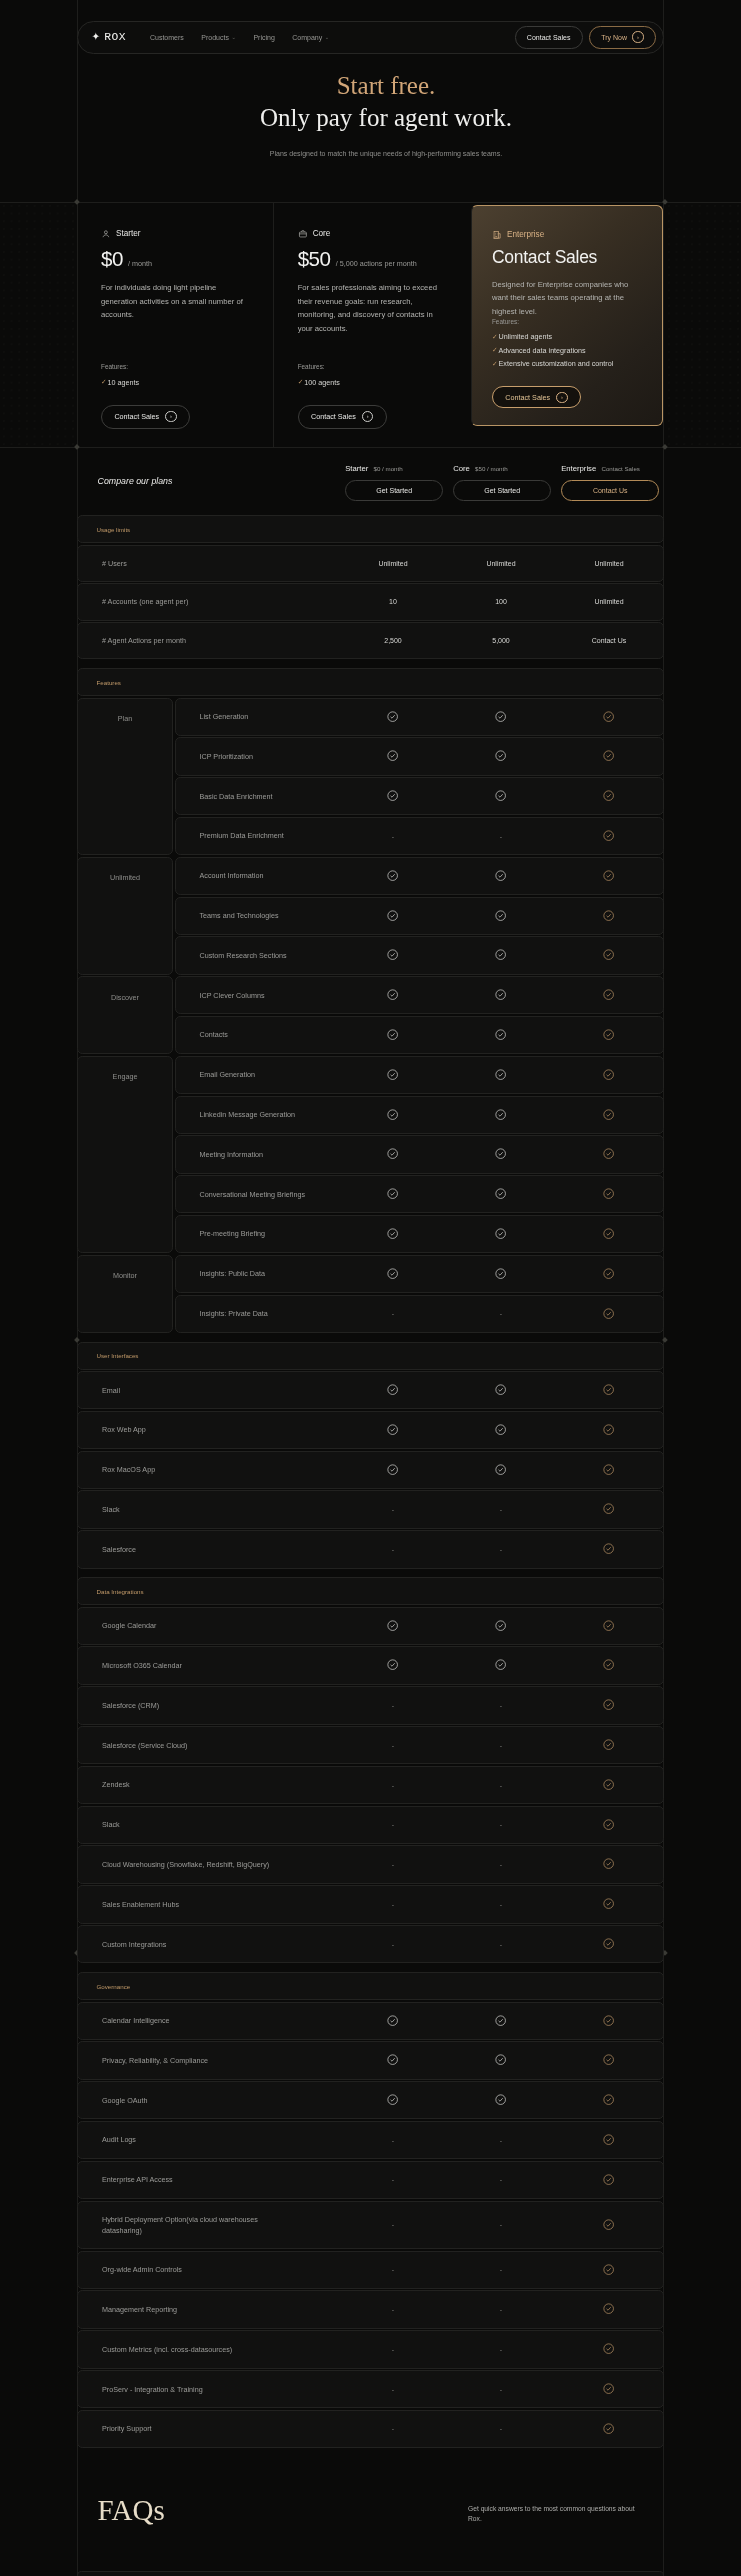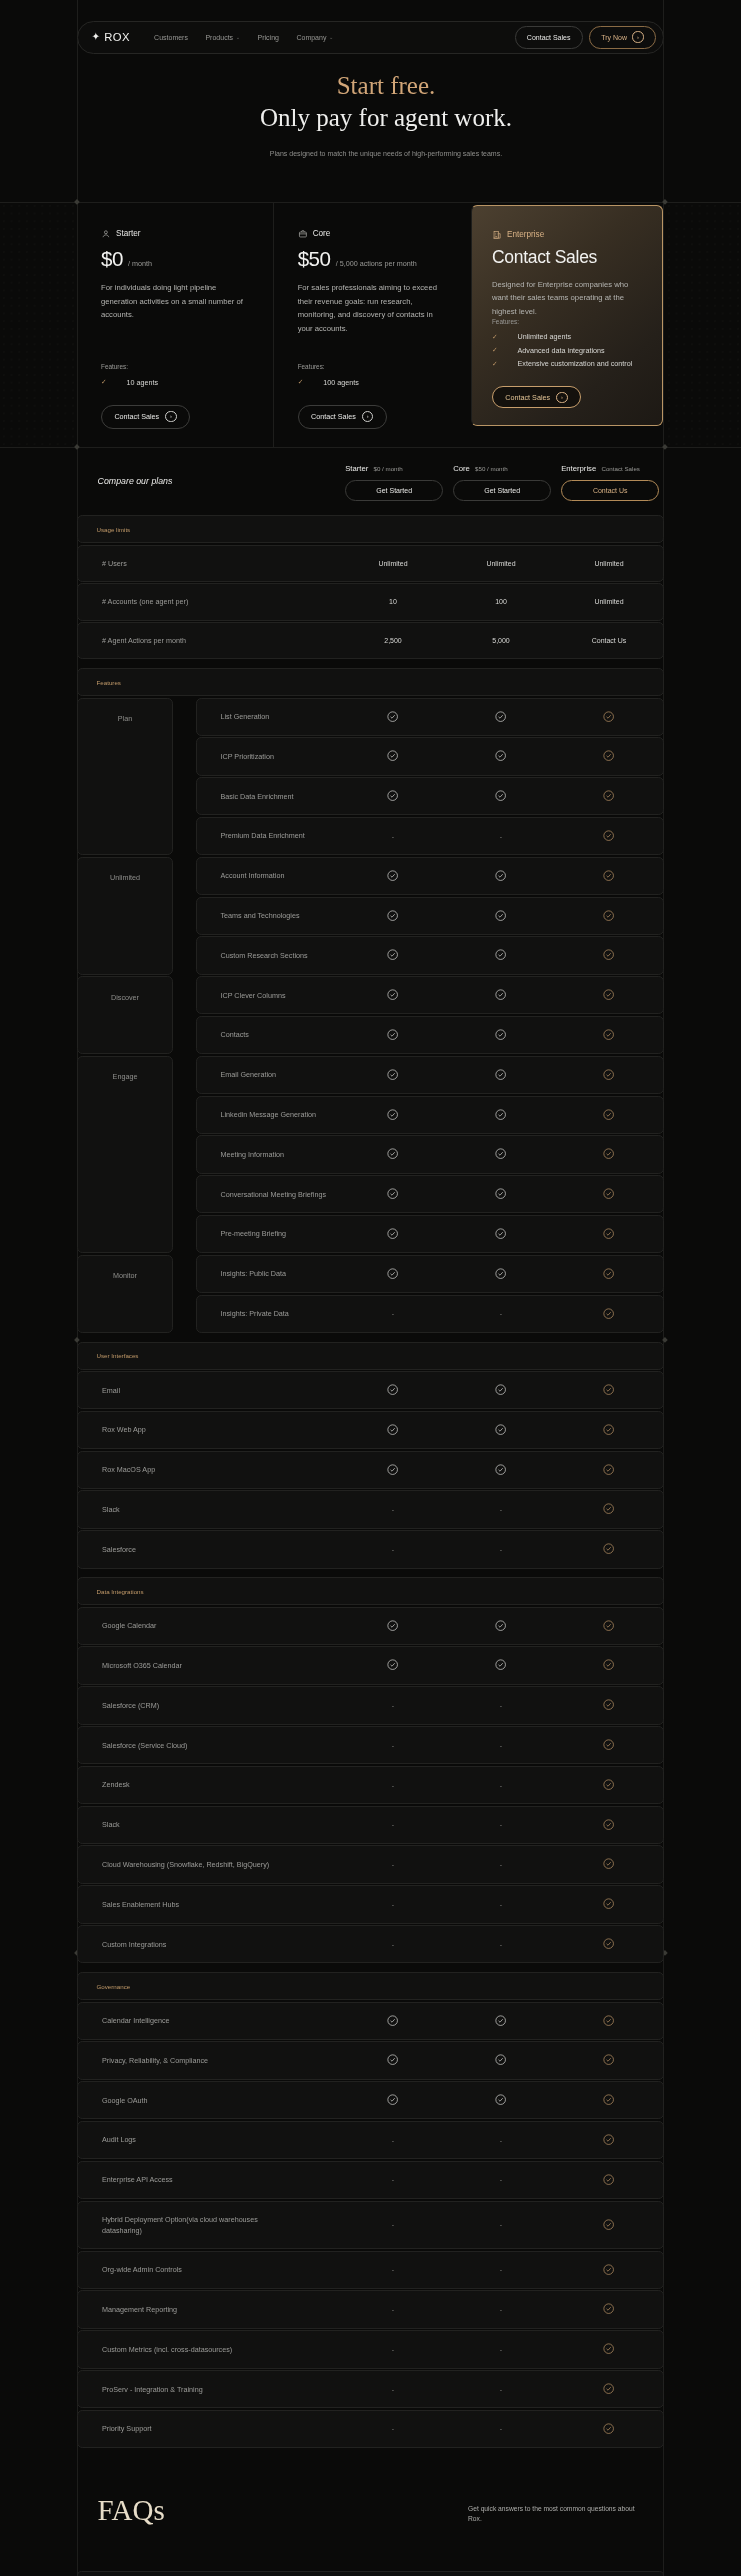--- a/index.html
+++ b/index.html
@@ -23,21 +23,21 @@
     background-size:7.7px 7.7px;
   }
   
   .nav {
     position:absolute; top:20.6px; left:77px; width:587px; height:33px;
     border:0.5px solid #262624; border-radius:16.5px; background:#0d0d0c;
     display:flex; align-items:center; padding:0 7.2px 0 13.4px;
   }
   .brand { display:flex; align-items:center; gap:4.1px; margin-right:24px; }
   .brand-star { color:#f0f0ee; font-size:10.3px; line-height:1; }
-  .brand-name { font-family:Liberation Sans, sans-serif; font-size:11.3px; letter-spacing:0.5px; color:#f2f2f0; }
+  .brand-name { font-family:Liberation Mono, monospace; font-size:11.3px; letter-spacing:0.5px; color:#f2f2f0; }
   .nav-links { display:flex; align-items:center; gap:17.5px; flex:1; }
   .nav-link { font-size:7px; color:#97979 4; color:#979794; cursor:pointer; display:flex; align-items:center; gap:2.6px; }
   .nav-caret { font-size:5.2px; color:#6e6e6b; }
   .pill-btn {
     height:23px; border-radius:11.3px; display:flex; align-items:center; justify-content:center;
     font-size:7px; padding:0 11.3px; cursor:pointer; white-space:nowrap;
   }
   .btn-ghost { border:0.5px solid #3a3a38; color:#e9e9e7; background:transparent; }
   .btn-gold  { border:0.5px solid #8a6b45; color:#d9b286; background:transparent; gap:5.2px; }
   .circ {
@@ -56,21 +56,21 @@
   .card-head { display:flex; align-items:center; gap:5.2px; }
   .card-icon { color:#b9b9b6; display:flex; }
   .card-name { font-size:8.2px; color:#e8e8e6; }
   .price-row { margin-top:8.2px; display:flex; align-items:baseline; gap:5.2px; }
   .price { font-size:20.6px; font-weight:300; color:#f2f2f0; letter-spacing:-0.5px; }
   .price-big { font-size:17.5px; font-weight:400; color:#f2f2f0; letter-spacing:-0.3px; }
   .price-suffix { font-size:7.2px; color:#9a9a97; }
   .card-desc { margin-top:10.3px; font-size:7.7px; line-height:13.4px; color:#b4b4b1; max-width:155px; }
   .card-spacer { flex:1; }
   .feat-label { font-size:6.4px; color:#9a9a97; margin-bottom:7.2px; }
-  .feat-item { display:flex; align-items:center; gap:20px; font-size:7.2px; color:#d8d8d5; margin-bottom:4.6px; }
+  .feat-item { display:flex; align-items:center; gap:1px; font-size:7.2px; color:#d8d8d5; margin-bottom:4.6px; }
   .feat-check { color:#c79e6c; font-size:6.7px; }
   .card-cta {
     margin-top:13.4px; width:89px; height:24px; border-radius:12px; border:0.5px solid #3c3c3a;
     display:flex; align-items:center; justify-content:center; gap:6.2px;
     font-size:7.2px; color:#e9e9e7; cursor:pointer; background:transparent;
   }
   .card-cta .circ { color:#cfcfcc; }
   .card-ent {
     margin:2.6px 1px 20.6px 3.1px; width:192px; border:0.5px solid #b9946 0;
     border:0.5px solid #b99565; border-radius:6.2px;
@@ -95,21 +95,21 @@
   .cmp-default { border:0.5px solid #3a3a38; color:#e9e9e7; }
   .cmp-gold { border:0.5px solid #b28a57; color:#d9b285; }
   
   .table-wrap { position:absolute; top:515px; left:77px; width:587px; }
   .sec-gap { height:7.2px; }
   .sec-head {
     height:28px; background:#111110; border:0.5px solid #222220; border-radius:5.2px;
     display:flex; align-items:center; padding-left:18.5px; margin-bottom:1.5px;
   }
   .sec-title { font-size:6.2px; color:#c39b6a; }
-  .grp-row { display:flex; margin-bottom:0;gap:21px; }
+  .grp-row { display:flex; margin-bottom:0; }
   .grp-cell {
     width:96px; margin-right:1.5px; background:#111110; border:0.5px solid #222220;
     border-radius:5.2px; font-size:7.2px; color:#8f8f8c; text-align:center; padding-top:15.5px;
     margin-bottom:1.5px;
   }
   .rows-col { flex:1; }
   .trow {
     display:flex; align-items:center; min-height:37px; background:#111110;
     border:0.5px solid #222220; border-radius:5.2px; margin-bottom:1.5px; padding:12px 0;
   }

